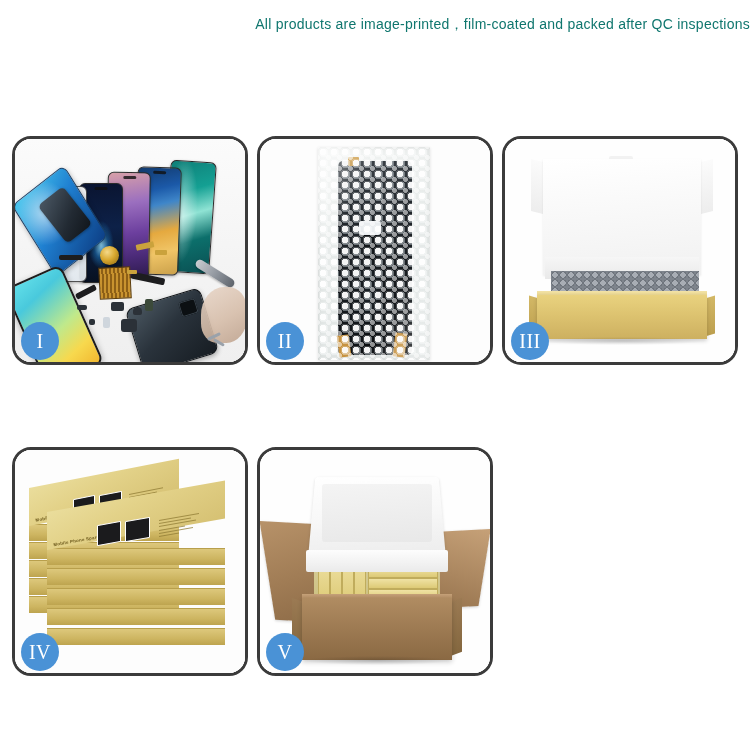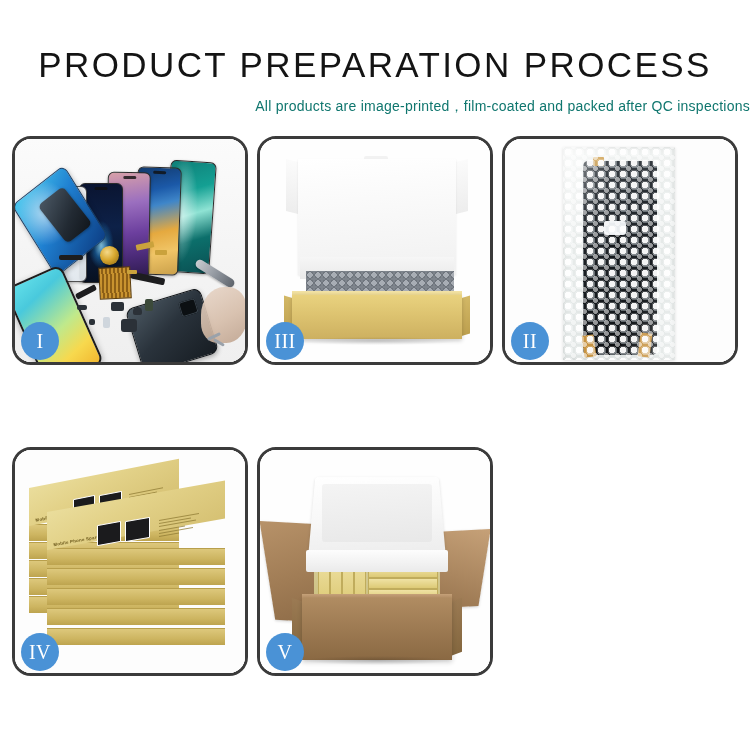--- a/index.html
+++ b/index.html
@@ -343,21 +343,20 @@
       background:#8e6f4b; opacity:.7; transform: skewY(18deg); }
   .p6-shadow { position:absolute; left:30px; top:196px; width:165px; height:10px;
       background: radial-gradient(ellipse at center, rgba(0,0,0,.15), rgba(0,0,0,0) 72%); }
 </style>
 </head>
 <body>
 
 <div id="page">
 
   <div id="header">
-    <h1 id="page-title">PRODUCT PREPARATION PROCESS</h1>
     <p id="page-subtitle">All products are image-printed，film-coated and packed after QC inspections</p>
   </div>
 
   <div id="grid">
 
     <div class="panel">
       <div class="panel-photo">
         <div class="p1-bg"></div>
         <div class="ph ph-a"></div>
         <div class="ph ph-b">
@@ -394,51 +393,51 @@
         <div class="p1-tool"></div>
         <div class="p1-hand"></div>
         <div class="bit" style="left:192px;top:196px;width:14px;height:3px;background:#9aa2ab;transform:rotate(-25deg);"></div>
         <div class="bit" style="left:198px;top:202px;width:12px;height:3px;background:#9aa2ab;transform:rotate(30deg);"></div>
       </div>
       <div class="badge">I</div>
     </div>
 
     <div class="panel">
       <div class="panel-photo">
+        <div class="p2-bg"></div>
+        <div class="p2-bag"></div>
+        <div class="p2-lcd"></div>
+        <div class="p2-flex"></div>
+        <div class="p2-connector"></div>
+        <div class="p2-tape-t"></div>
+        <div class="p2-tape-l"></div>
+        <div class="p2-tape-r"></div>
+        <div class="p2-bubbles"></div>
+        <div class="p2-bubbles2"></div>
+        <div class="p2-sheen"></div>
+      </div>
+      <div class="badge">II</div>
+    </div>
+
+    <div class="panel">
+      <div class="panel-photo">
         <div class="p3-bg"></div>
         <div class="p3-lid-wingL"></div>
         <div class="p3-lid-wingR"></div>
         <div class="p3-lid-tab"></div>
         <div class="p3-lid"></div>
         <div class="p3-foamtop"></div>
         <div class="p3-bubblefill"></div>
         <div class="p3-box-endL"></div>
         <div class="p3-box-endR"></div>
         <div class="p3-box-rim"></div>
         <div class="p3-box-front"></div>
         <div class="p3-shadow"></div>
       </div>
       <div class="badge">III</div>
-    </div>
-
-    <div class="panel">
-      <div class="panel-photo">
-        <div class="p2-bg"></div>
-        <div class="p2-bag"></div>
-        <div class="p2-lcd"></div>
-        <div class="p2-flex"></div>
-        <div class="p2-connector"></div>
-        <div class="p2-tape-t"></div>
-        <div class="p2-tape-l"></div>
-        <div class="p2-tape-r"></div>
-        <div class="p2-bubbles"></div>
-        <div class="p2-bubbles2"></div>
-        <div class="p2-sheen"></div>
-      </div>
-      <div class="badge">II</div>
     </div>
 
     <div class="panel">
       <div class="panel-photo">
         <div class="p4-bg"></div>
 
         <div class="stack p4-rear">
           <div class="bx-side" style="top:36px;"></div>
           <div class="bx-side" style="top:54px;"></div>
           <div class="bx-side" style="top:72px;"></div>

